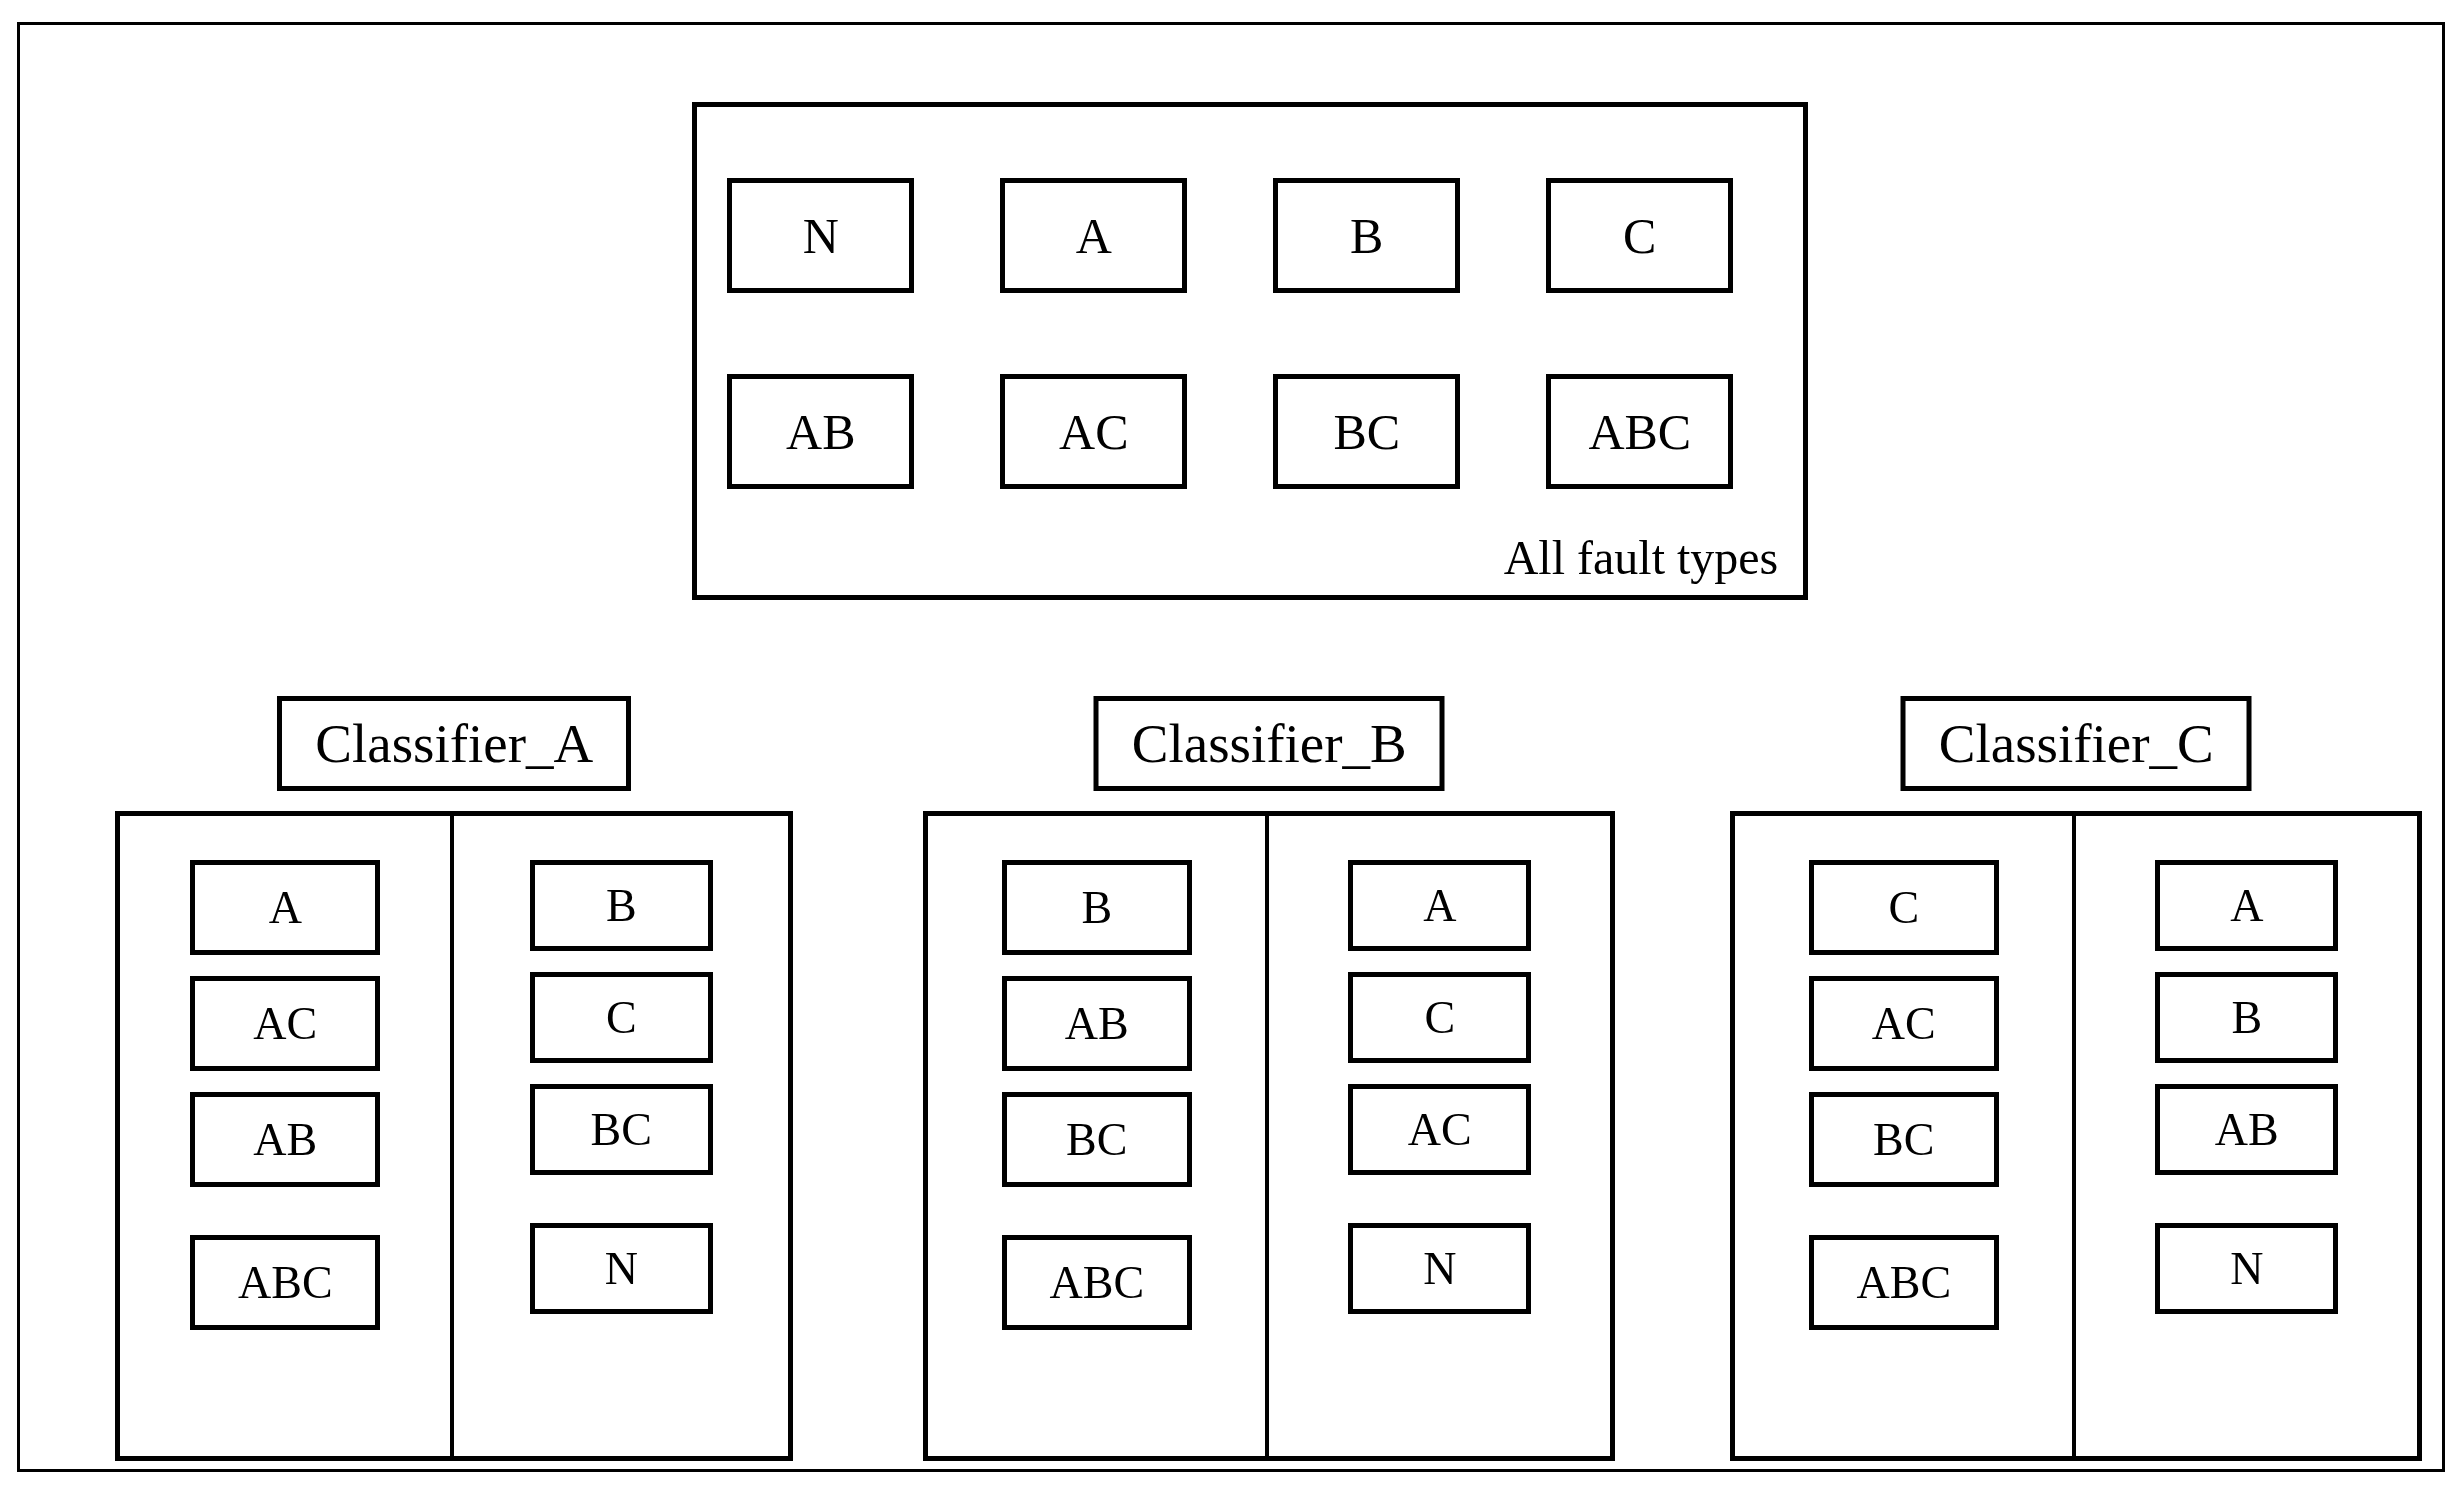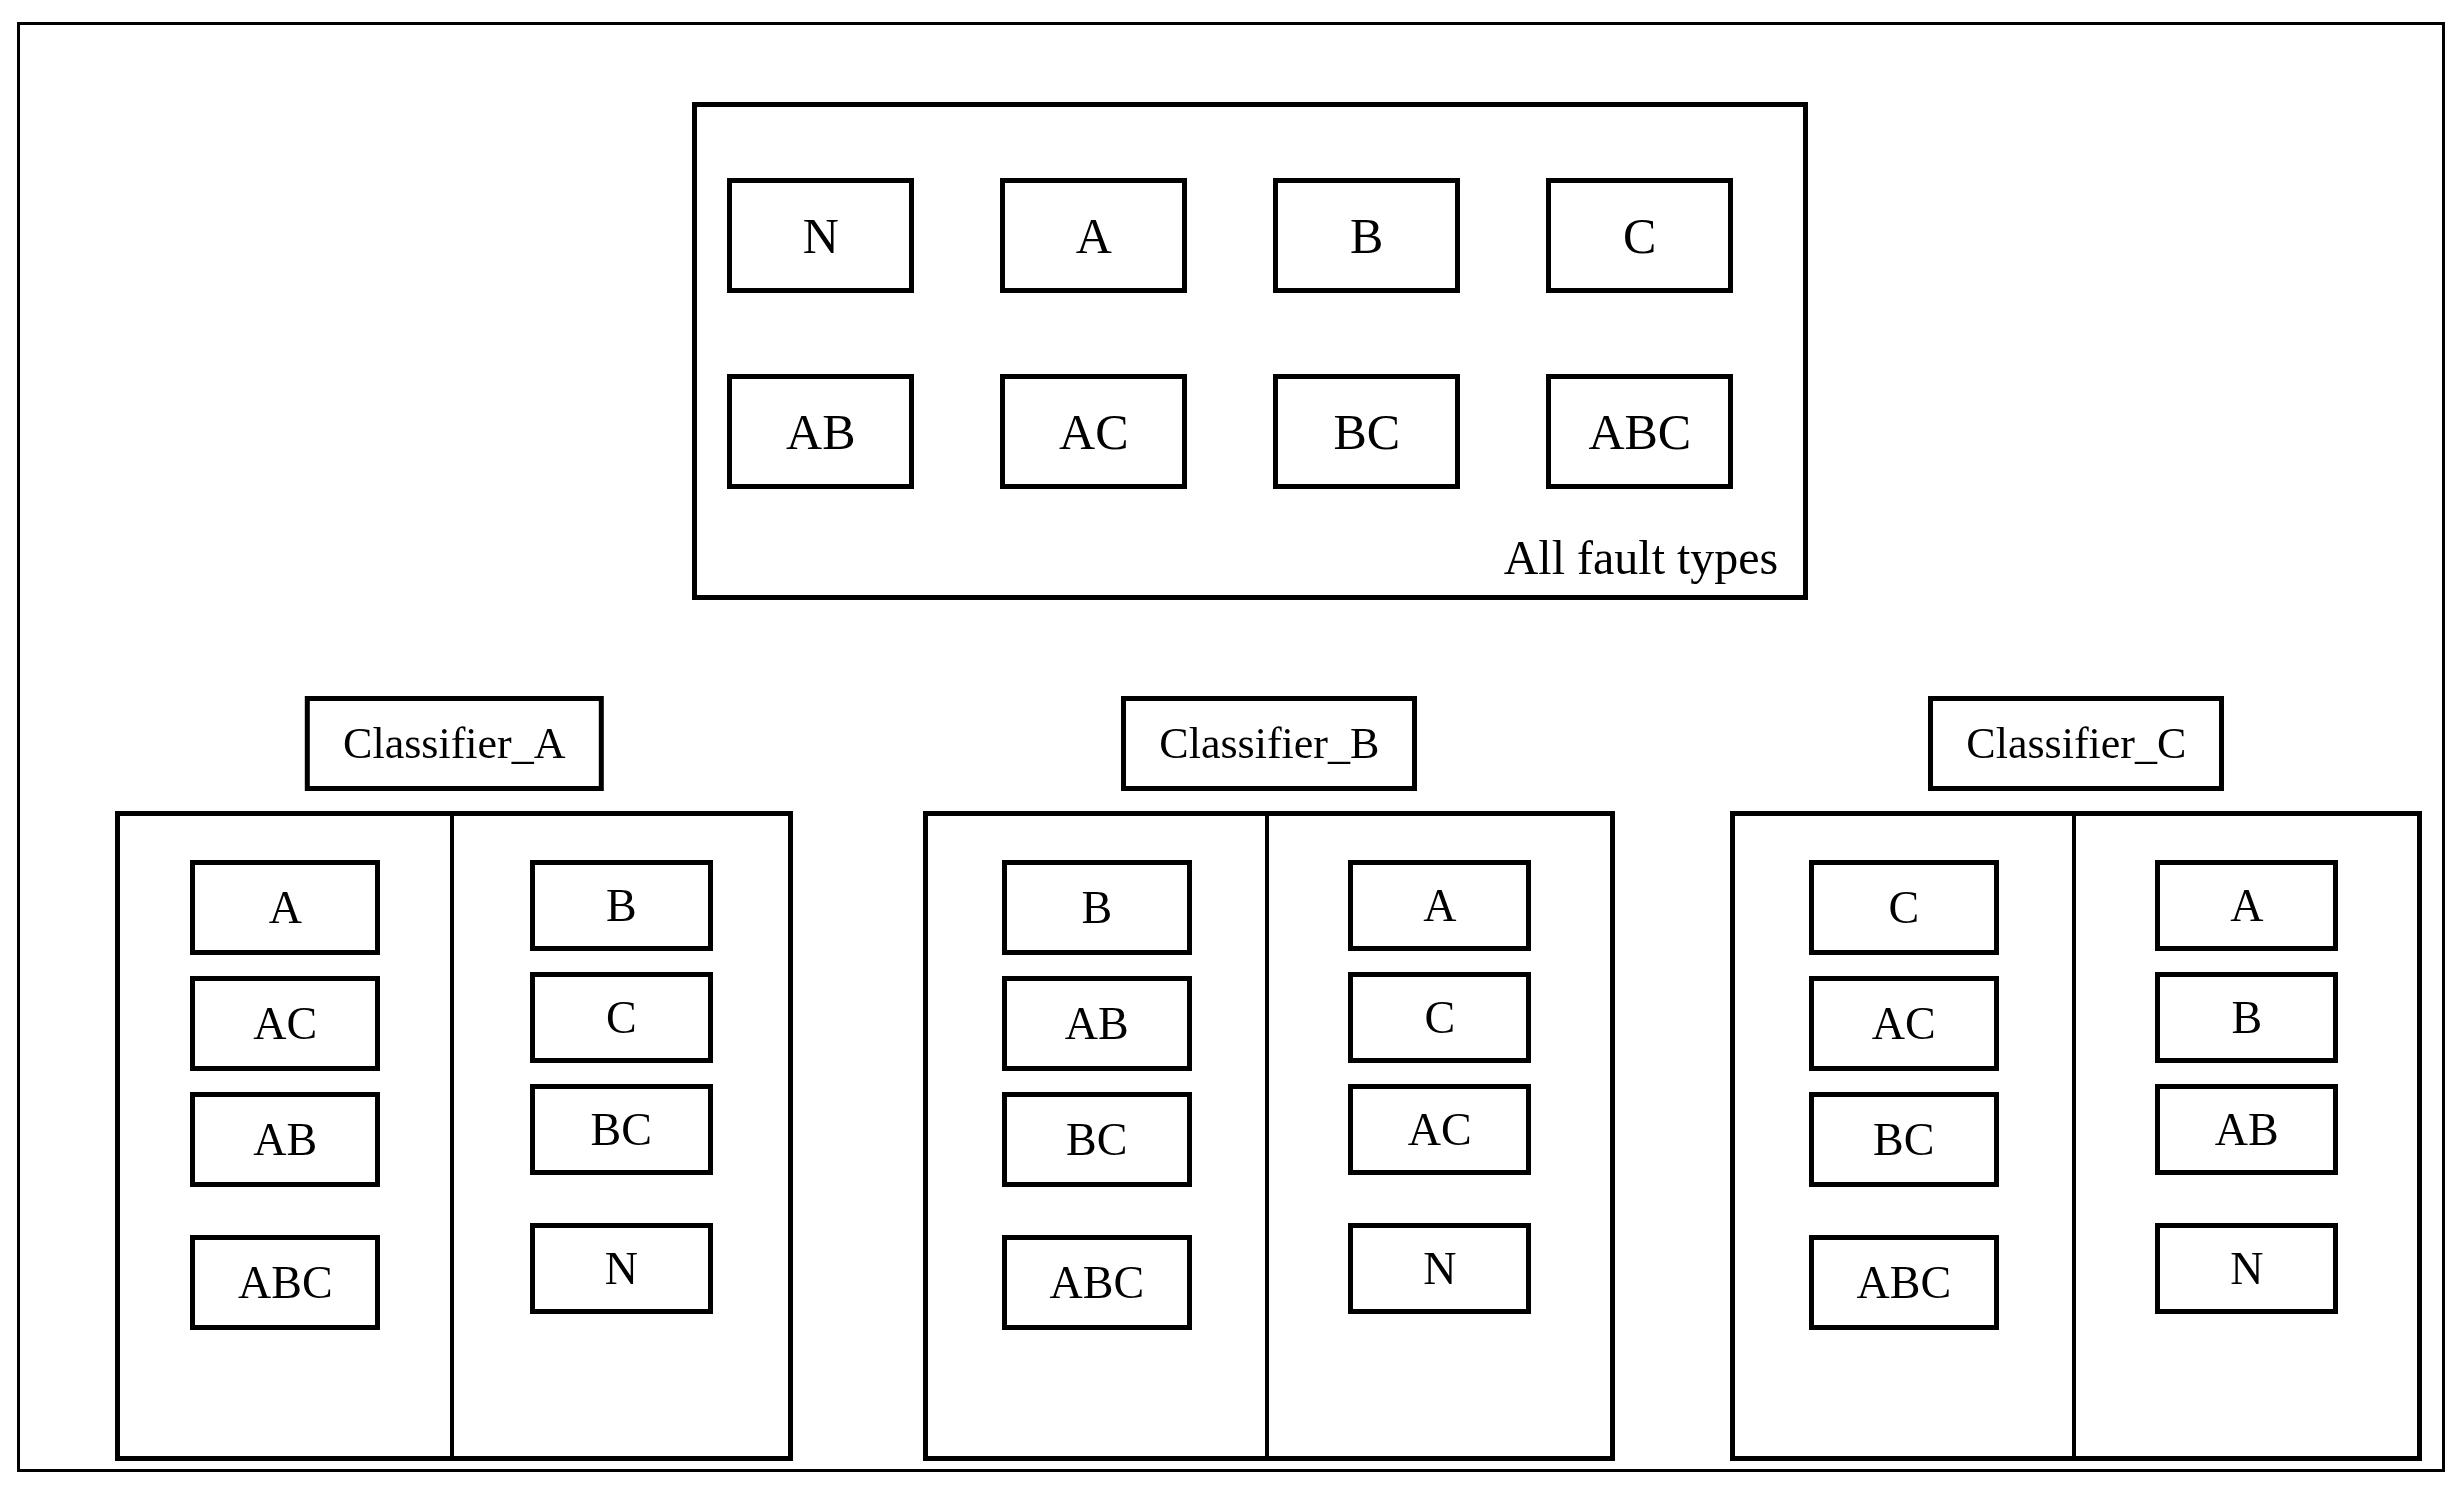--- a/index.html
+++ b/index.html
@@ -98,21 +98,21 @@
     left: 50%;
     transform: translateX(-50%);
     height: 95px;
     padding: 0 33px;
     border: 5.8px solid #000000;
     box-sizing: border-box;
     background: #ffffff;
     display: flex;
     align-items: center;
     justify-content: center;
-    font-size: 44px;
+    font-size: 55px;
     line-height: 1;
     white-space: nowrap;
     z-index: 3;
   }
 
   .classifier-body {
     position: absolute;
     top: 115px;
     left: 0;
     width: 100%;

